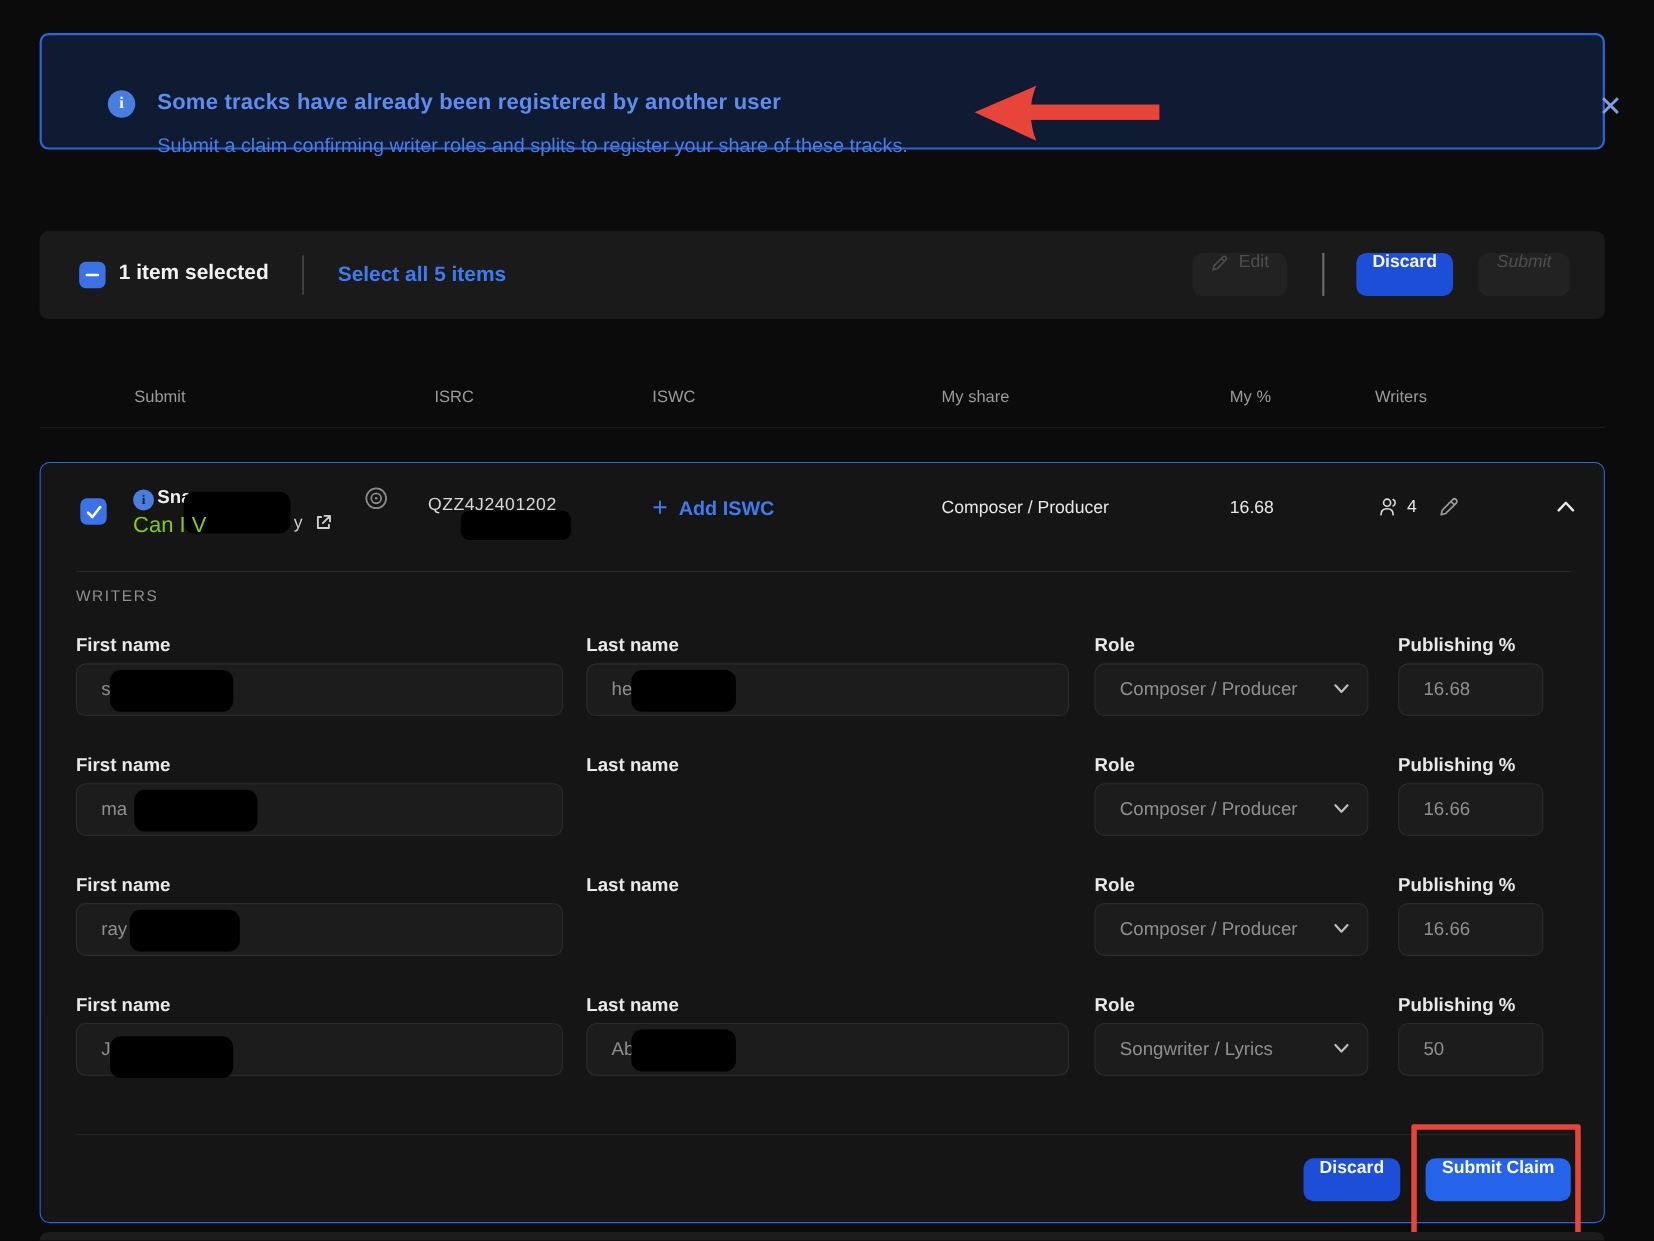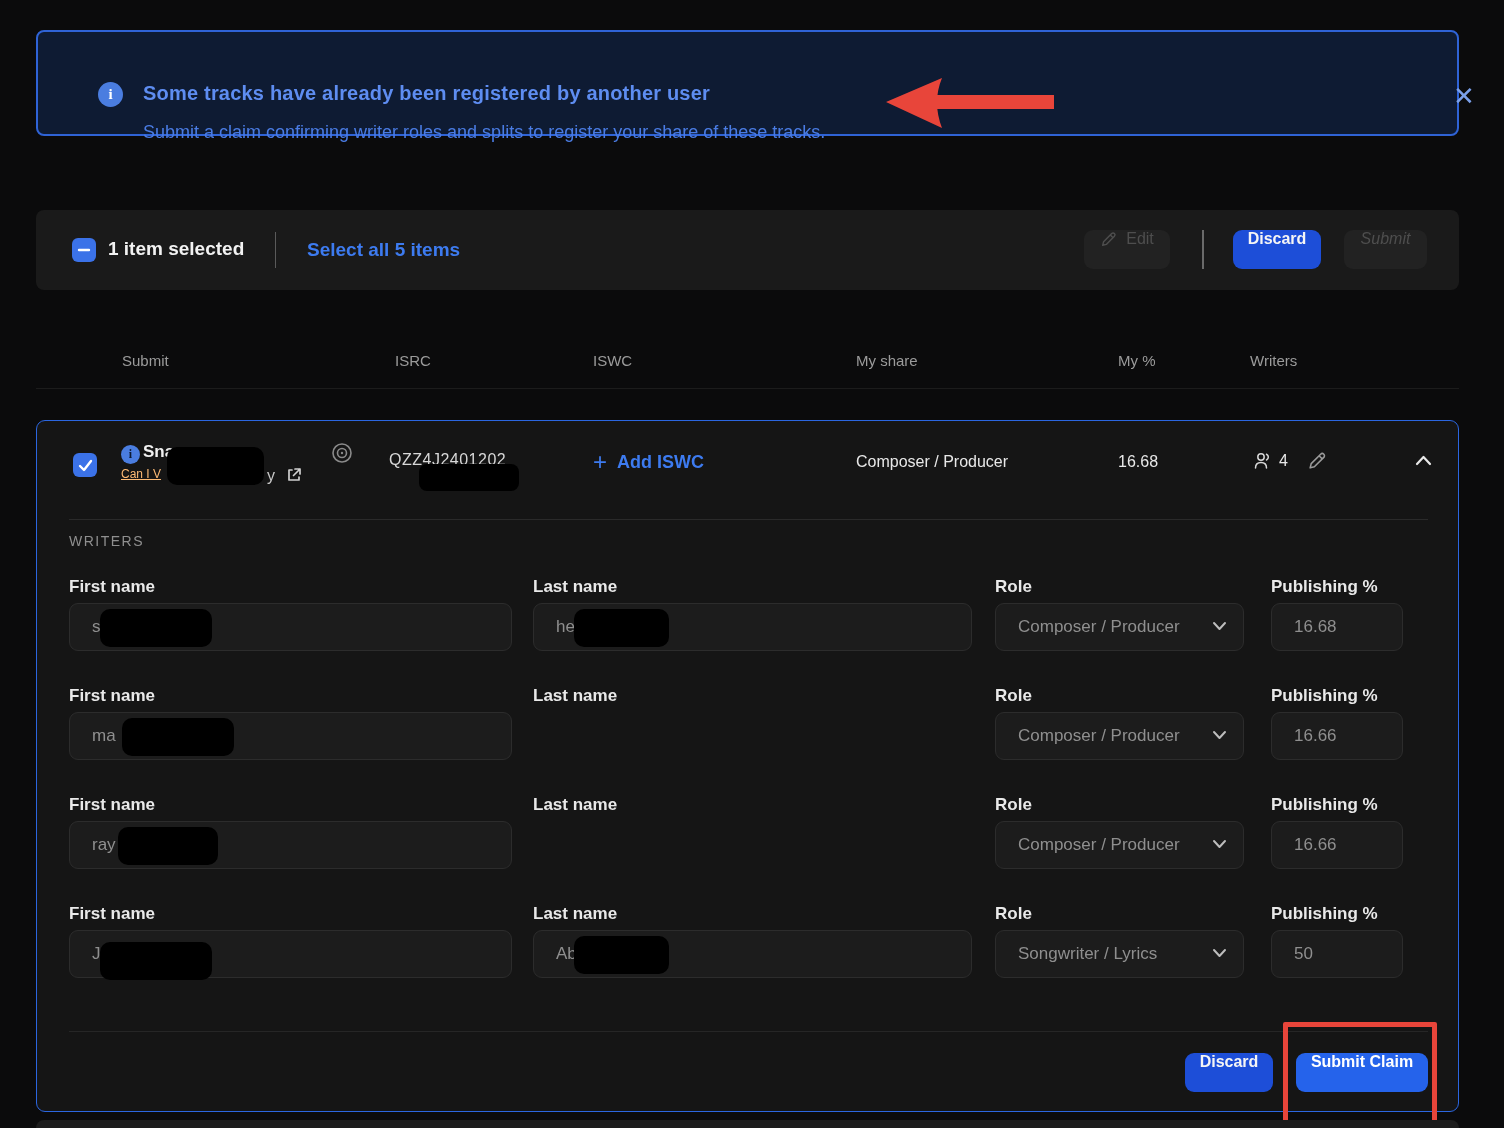--- a/index.html
+++ b/index.html
@@ -48,21 +48,21 @@
   .header-rule { left:36px; top:388px; width:1423px; height:1px; background:#1c1c1c; }
 
   
   .card { left:36px; top:420px; width:1423px; height:692px; background:#151515;
           border:1.5px solid #2b66e0; border-radius:9px; }
   .card .cb { left:36px; top:32px; }
   .row-info { left:84px; top:24px; width:19px; height:19px; font-size:12px; }
   .track-title { left:106px; top:21px; font-size:17px; font-weight:bold; color:#f0f0f0; }
   .redact { position:absolute; background:#000; border-radius:10px; }
   .r-title { left:130px; top:26px; width:97px; height:38px; }
-  .track-sub { left:84px; top:46px; font-size:12px; color:#fdba74;text-decoration:underline; }
+  .track-sub { left:84px; top:46px; font-size:20px; color:#84cc16; }
   .track-sub-suffix { left:230px; top:46px; font-size:16px; color:#c9c9c9; }
   .ext-icon { left:248px; top:45px; }
   .disc-icon { left:294px; top:21px; }
   .isrc { left:352px; top:30px; font-size:16px; color:#d8d8d8; letter-spacing:.5px; }
   .r-isrc { left:382px; top:43px; width:100px; height:27px; border-radius:8px; }
   .add-iswc { left:556px; top:29px; display:flex; gap:10px; align-items:center; cursor:pointer; }
   .add-iswc .plus { color:#3d7bf0; font-size:24px; font-weight:normal; line-height:24px; }
   .add-iswc .lbl { color:#3d7bf0; font-size:18px; font-weight:bold; }
   .row-role { left:819px; top:32px; font-size:16px; color:#e8e8e8; }
   .row-pct { left:1081px; top:32px; font-size:16px; color:#e8e8e8; }

